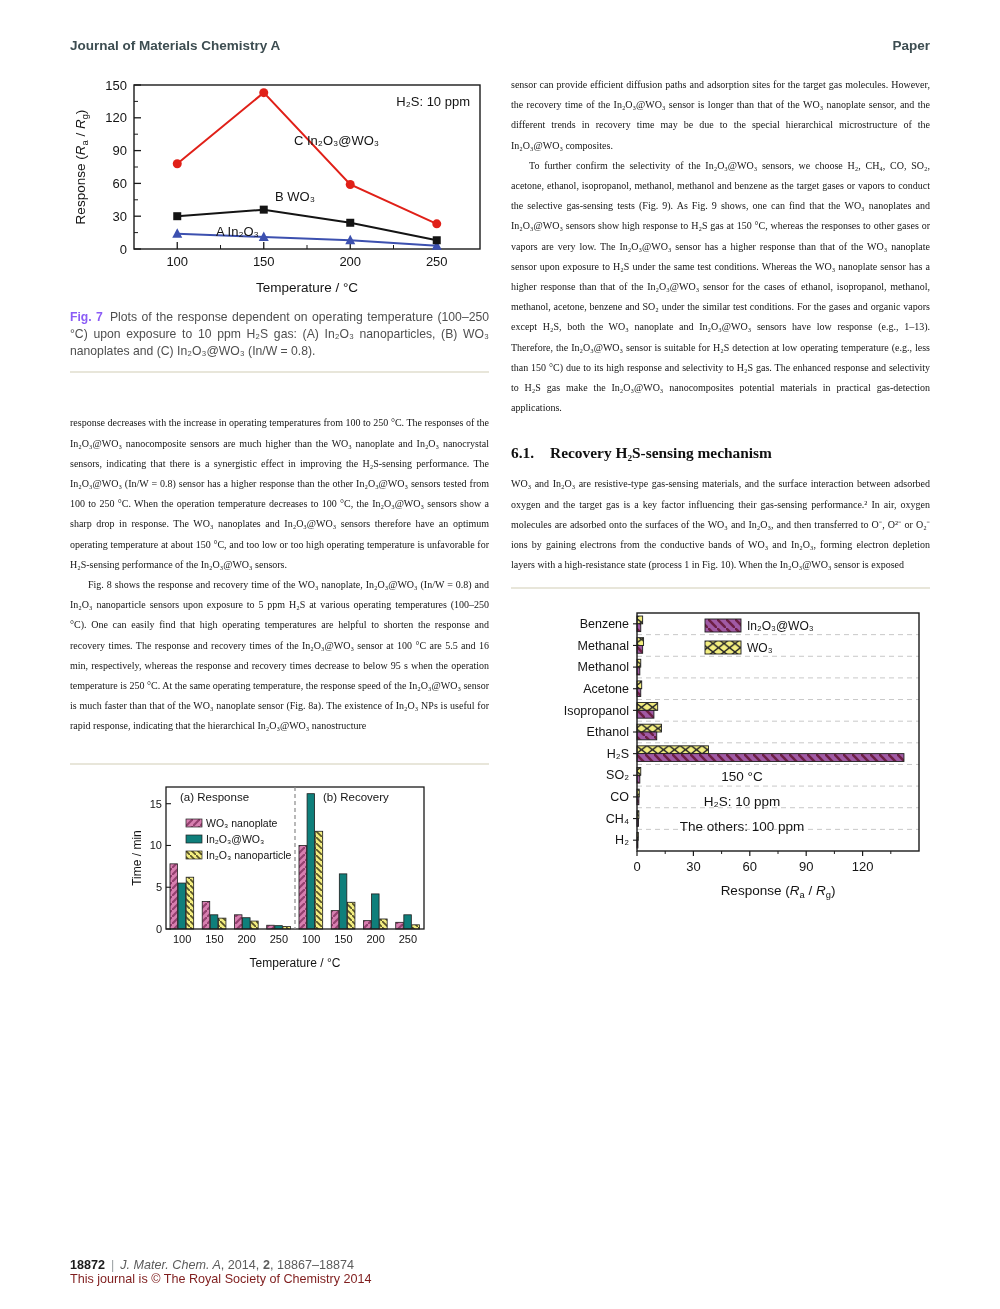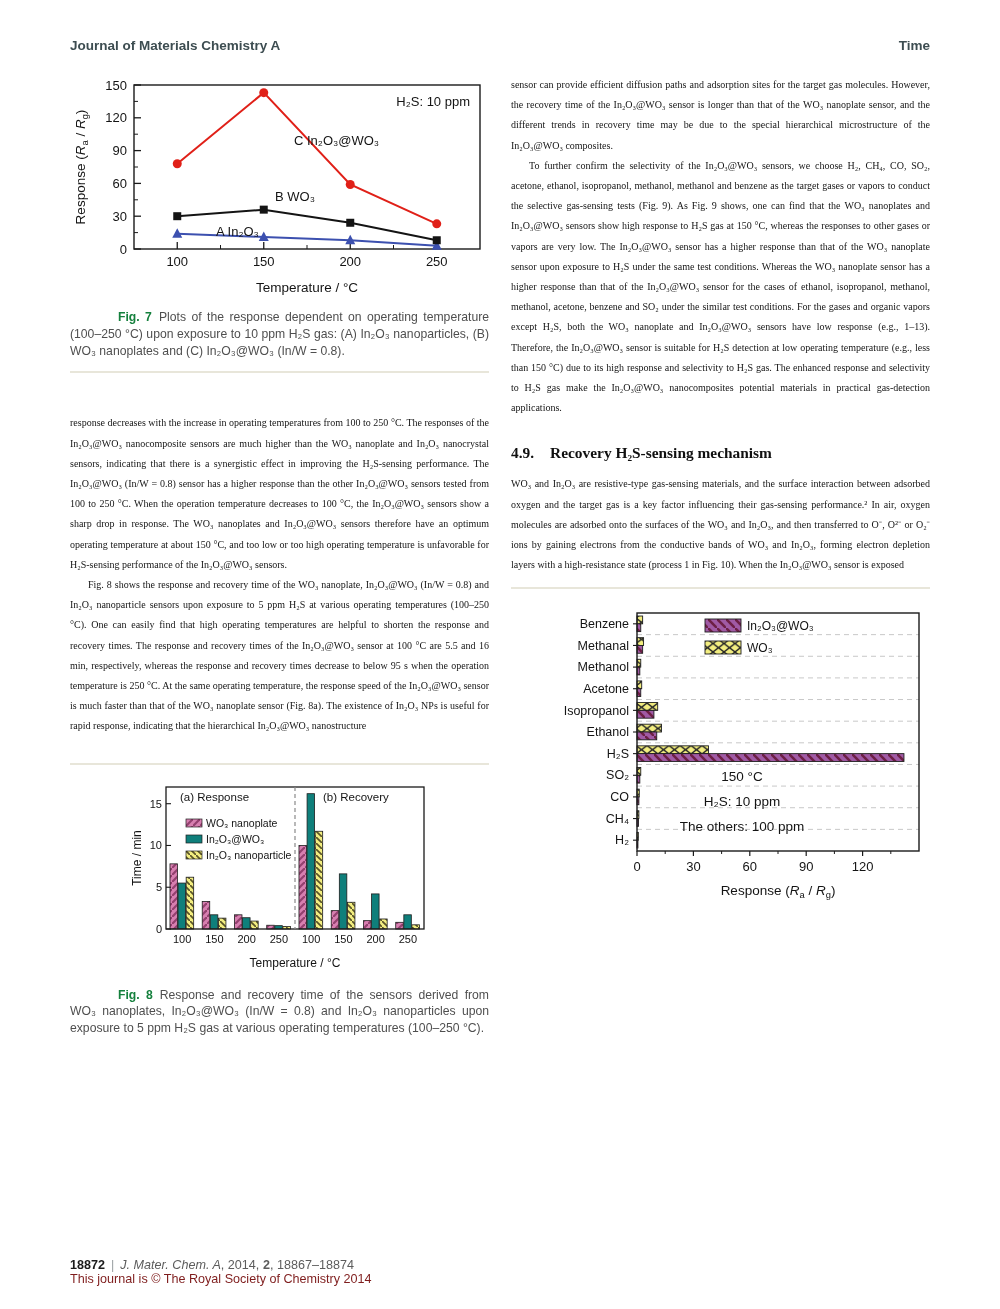--- a/index.html
+++ b/index.html
@@ -9,21 +9,21 @@
           justify-content:space-between;font-family:"Liberation Sans",sans-serif;
           font-size:13.5px;font-weight:600;color:#3d4d51;}
   .columns{position:absolute;top:75px;left:70px;width:860px;display:flex;gap:22px;}
   .col{width:419px;}
   .body-par{font-size:10px;line-height:20.2px;text-align:justify;margin:0;
             color:#151515;}
   .indent{text-indent:18px;}
   .mt24{margin-top:40px;}
   .figcap{font-family:"Liberation Sans",sans-serif;font-size:12.2px;line-height:16.8px;
           color:#4f4f4f;text-align:justify;margin:8px 0 0 0;}
-  .cap-label{font-weight:700;color:#15803d;margin-right:7px;margin-left:48px;}
+  .cap-label{font-weight:700;color:#8b5cf6;margin-right:7px;}
   .divider{height:2px;background:#e8e6da;border:0;margin:12px 0 0 0;}
   .divider.pre-fig{margin-top:26px;}
   .chart{display:block;}
   .fig8-wrap{display:flex;justify-content:center;margin-top:12px;}
   .fig9-wrap{padding-left:26px;margin-top:12px;}
   .section-heading{font-size:15.4px;font-weight:700;margin:26px 0 12px 0;color:#101010;}
   .section-heading .num{margin-right:16px;}
   .footer{position:absolute;top:1258px;left:70px;right:70px;display:flex;
           justify-content:space-between;font-family:"Liberation Sans",sans-serif;
           font-size:12.6px;color:#5c5c5c;flex-direction:column;}
@@ -34,21 +34,21 @@
   .footer .rights{color:#7f1d1d;}
   svg text{font-family:"Liberation Sans",sans-serif;fill:#141414;}
 </style>
 </head>
 <body>
 
 <div class="page">
 
   <div class="header">
     <span>Journal of Materials Chemistry A</span>
-    <span>Time</span>
+    <span>Paper</span>
   </div>
 
   <div class="columns">
 
     <div class="col">
       <div class="chart" id="fig7"><svg viewBox="0 0 420 222" width="420" height="222">
             <rect x="64" y="10" width="346" height="164" fill="none" stroke="#1a1a1a" stroke-width="1.4"></rect>
             <line x1="64" y1="174" x2="71" y2="174" stroke="#1a1a1a" stroke-width="1.3"></line>
             <text x="57" y="178.5" text-anchor="end" font-size="13">0</text>
             <line x1="64" y1="141.2" x2="71" y2="141.2" stroke="#1a1a1a" stroke-width="1.3"></line>
@@ -163,27 +163,26 @@
               <rect x="56" y="42" width="16" height="8" fill="url(#pat1)" stroke="#1e1e1e" stroke-width="0.7"></rect>
               <text x="76" y="49.5" font-size="10.5">WO₃ nanoplate</text>
               <rect x="56" y="58" width="16" height="8" fill="#0f7f7b" stroke="#1e1e1e" stroke-width="0.7"></rect>
               <text x="76" y="65.5" font-size="10.5">In₂O₃@WO₃</text>
               <rect x="56" y="74" width="16" height="8" fill="url(#pat2)" stroke="#1e1e1e" stroke-width="0.7"></rect>
               <text x="76" y="81.5" font-size="10.5">In₂O₃ nanoparticle</text>
               <text x="165" y="190" text-anchor="middle" font-size="12">Temperature / °C</text>
               <text text-anchor="middle" font-size="12" transform="translate(11 81) rotate(-90)">Time / min</text>
             </svg></div>
       </div>
-      <p class="figcap"><span class="cap-label">Fig. 8</span><span>Response and recovery time of the sensors derived from WO₃ nanoplates, In₂O₃@WO₃ (In/W = 0.8) and In₂O₃ nanoparticles upon exposure to 5 ppm H₂S gas at various operating temperatures (100–250 °C).</span></p>
     </div>
 
     <div class="col">
       <p class="body-par">sensor can provide efficient diffusion paths and adsorption sites for the target gas molecules. However, the recovery time of the In₂O₃@WO₃ sensor is longer than that of the WO₃ nanoplate sensor, and the different trends in recovery time may be due to the special hierarchical microstructure of the In₂O₃@WO₃ composites.</p>
       <p class="body-par indent">To further confirm the selectivity of the In₂O₃@WO₃ sensors, we choose H₂, CH₄, CO, SO₂, acetone, ethanol, isopropanol, methanol, methanol and benzene as the target gases or vapors to conduct the selective gas-sensing tests (Fig. 9). As Fig. 9 shows, one can find that the WO₃ nanoplates and In₂O₃@WO₃ sensors show high response to H₂S gas at 150 °C, whereas the responses to other gases or vapors are very low. The In₂O₃@WO₃ sensor has a higher response than that of the WO₃ nanoplate sensor upon exposure to H₂S under the same test conditions. Whereas the WO₃ nanoplate sensor has a higher response than that of the In₂O₃@WO₃ sensor for the cases of ethanol, isopropanol, methanol, methanol, acetone, benzene and SO₂ under the similar test conditions. For the gases and organic vapors except H₂S, both the WO₃ nanoplate and In₂O₃@WO₃ sensors have low response (e.g., 1–13). Therefore, the In₂O₃@WO₃ sensor is suitable for H₂S detection at low operating temperature (e.g., less than 150 °C) due to its high response and selectivity to H₂S gas. The enhanced response and selectivity to H₂S gas make the In₂O₃@WO₃ nanocomposites potential materials in practical gas-detection applications.</p>
-      <h3 class="section-heading"><span class="num">4.9.</span><span>Recovery H₂S-sensing mechanism</span></h3>
+      <h3 class="section-heading"><span class="num">6.1.</span><span>Recovery H₂S-sensing mechanism</span></h3>
       <p class="body-par">WO₃ and In₂O₃ are resistive-type gas-sensing materials, and the surface interaction between adsorbed oxygen and the target gas is a key factor influencing their gas-sensing performance.² In air, oxygen molecules are adsorbed onto the surfaces of the WO₃ and In₂O₃, and then transferred to O⁻, O²⁻ or O₂⁻ ions by gaining electrons from the conductive bands of WO₃ and In₂O₃, forming electron depletion layers with a high-resistance state (process 1 in Fig. 10). When the In₂O₃@WO₃ sensor is exposed</p>
       <hr class="divider">
       <div class="fig9-wrap">
         <div class="chart" id="fig9"><svg viewBox="0 0 390 300" width="390" height="300">
               <defs>
                 <pattern id="pat3" patternUnits="userSpaceOnUse" width="9" height="9">
                   <rect x="0" y="0" width="9" height="9" fill="#a05aa5"></rect>
                   <path d="M0,0 L9,9" stroke="#6d1f45" stroke-width="2.6"></path>
                 </pattern>
                 <pattern id="pat4" patternUnits="userSpaceOnUse" width="11" height="8.5">

